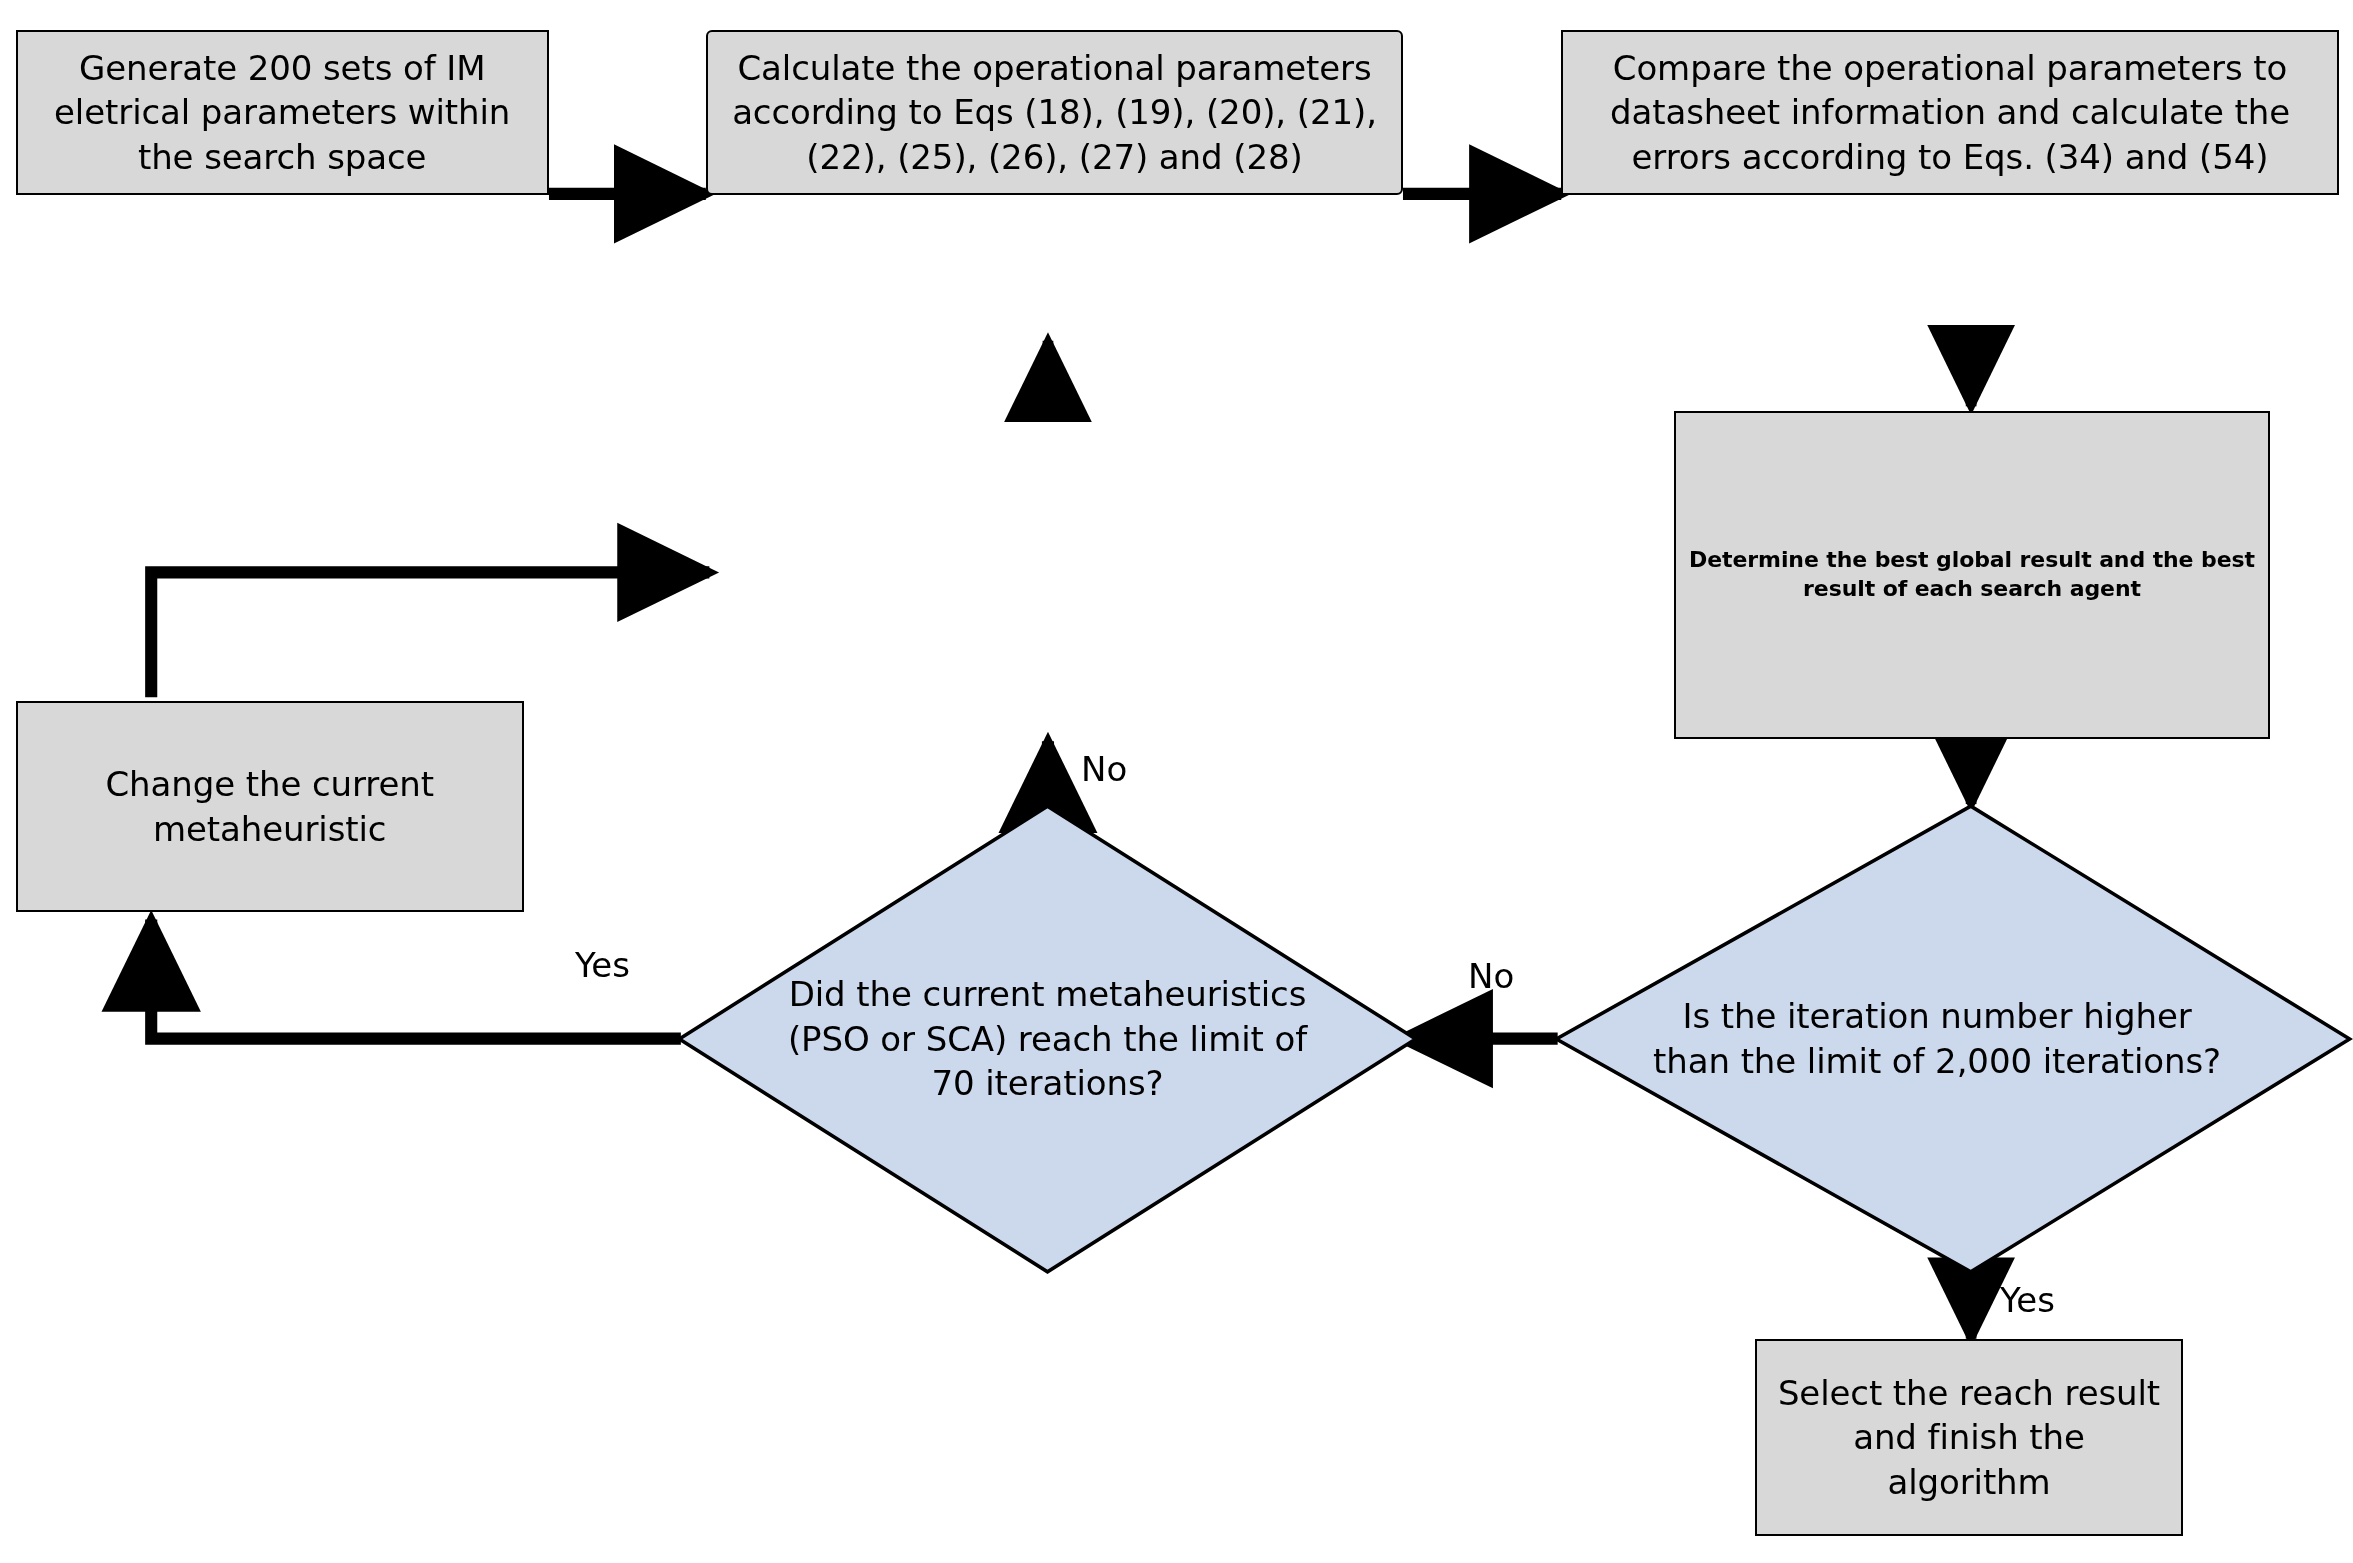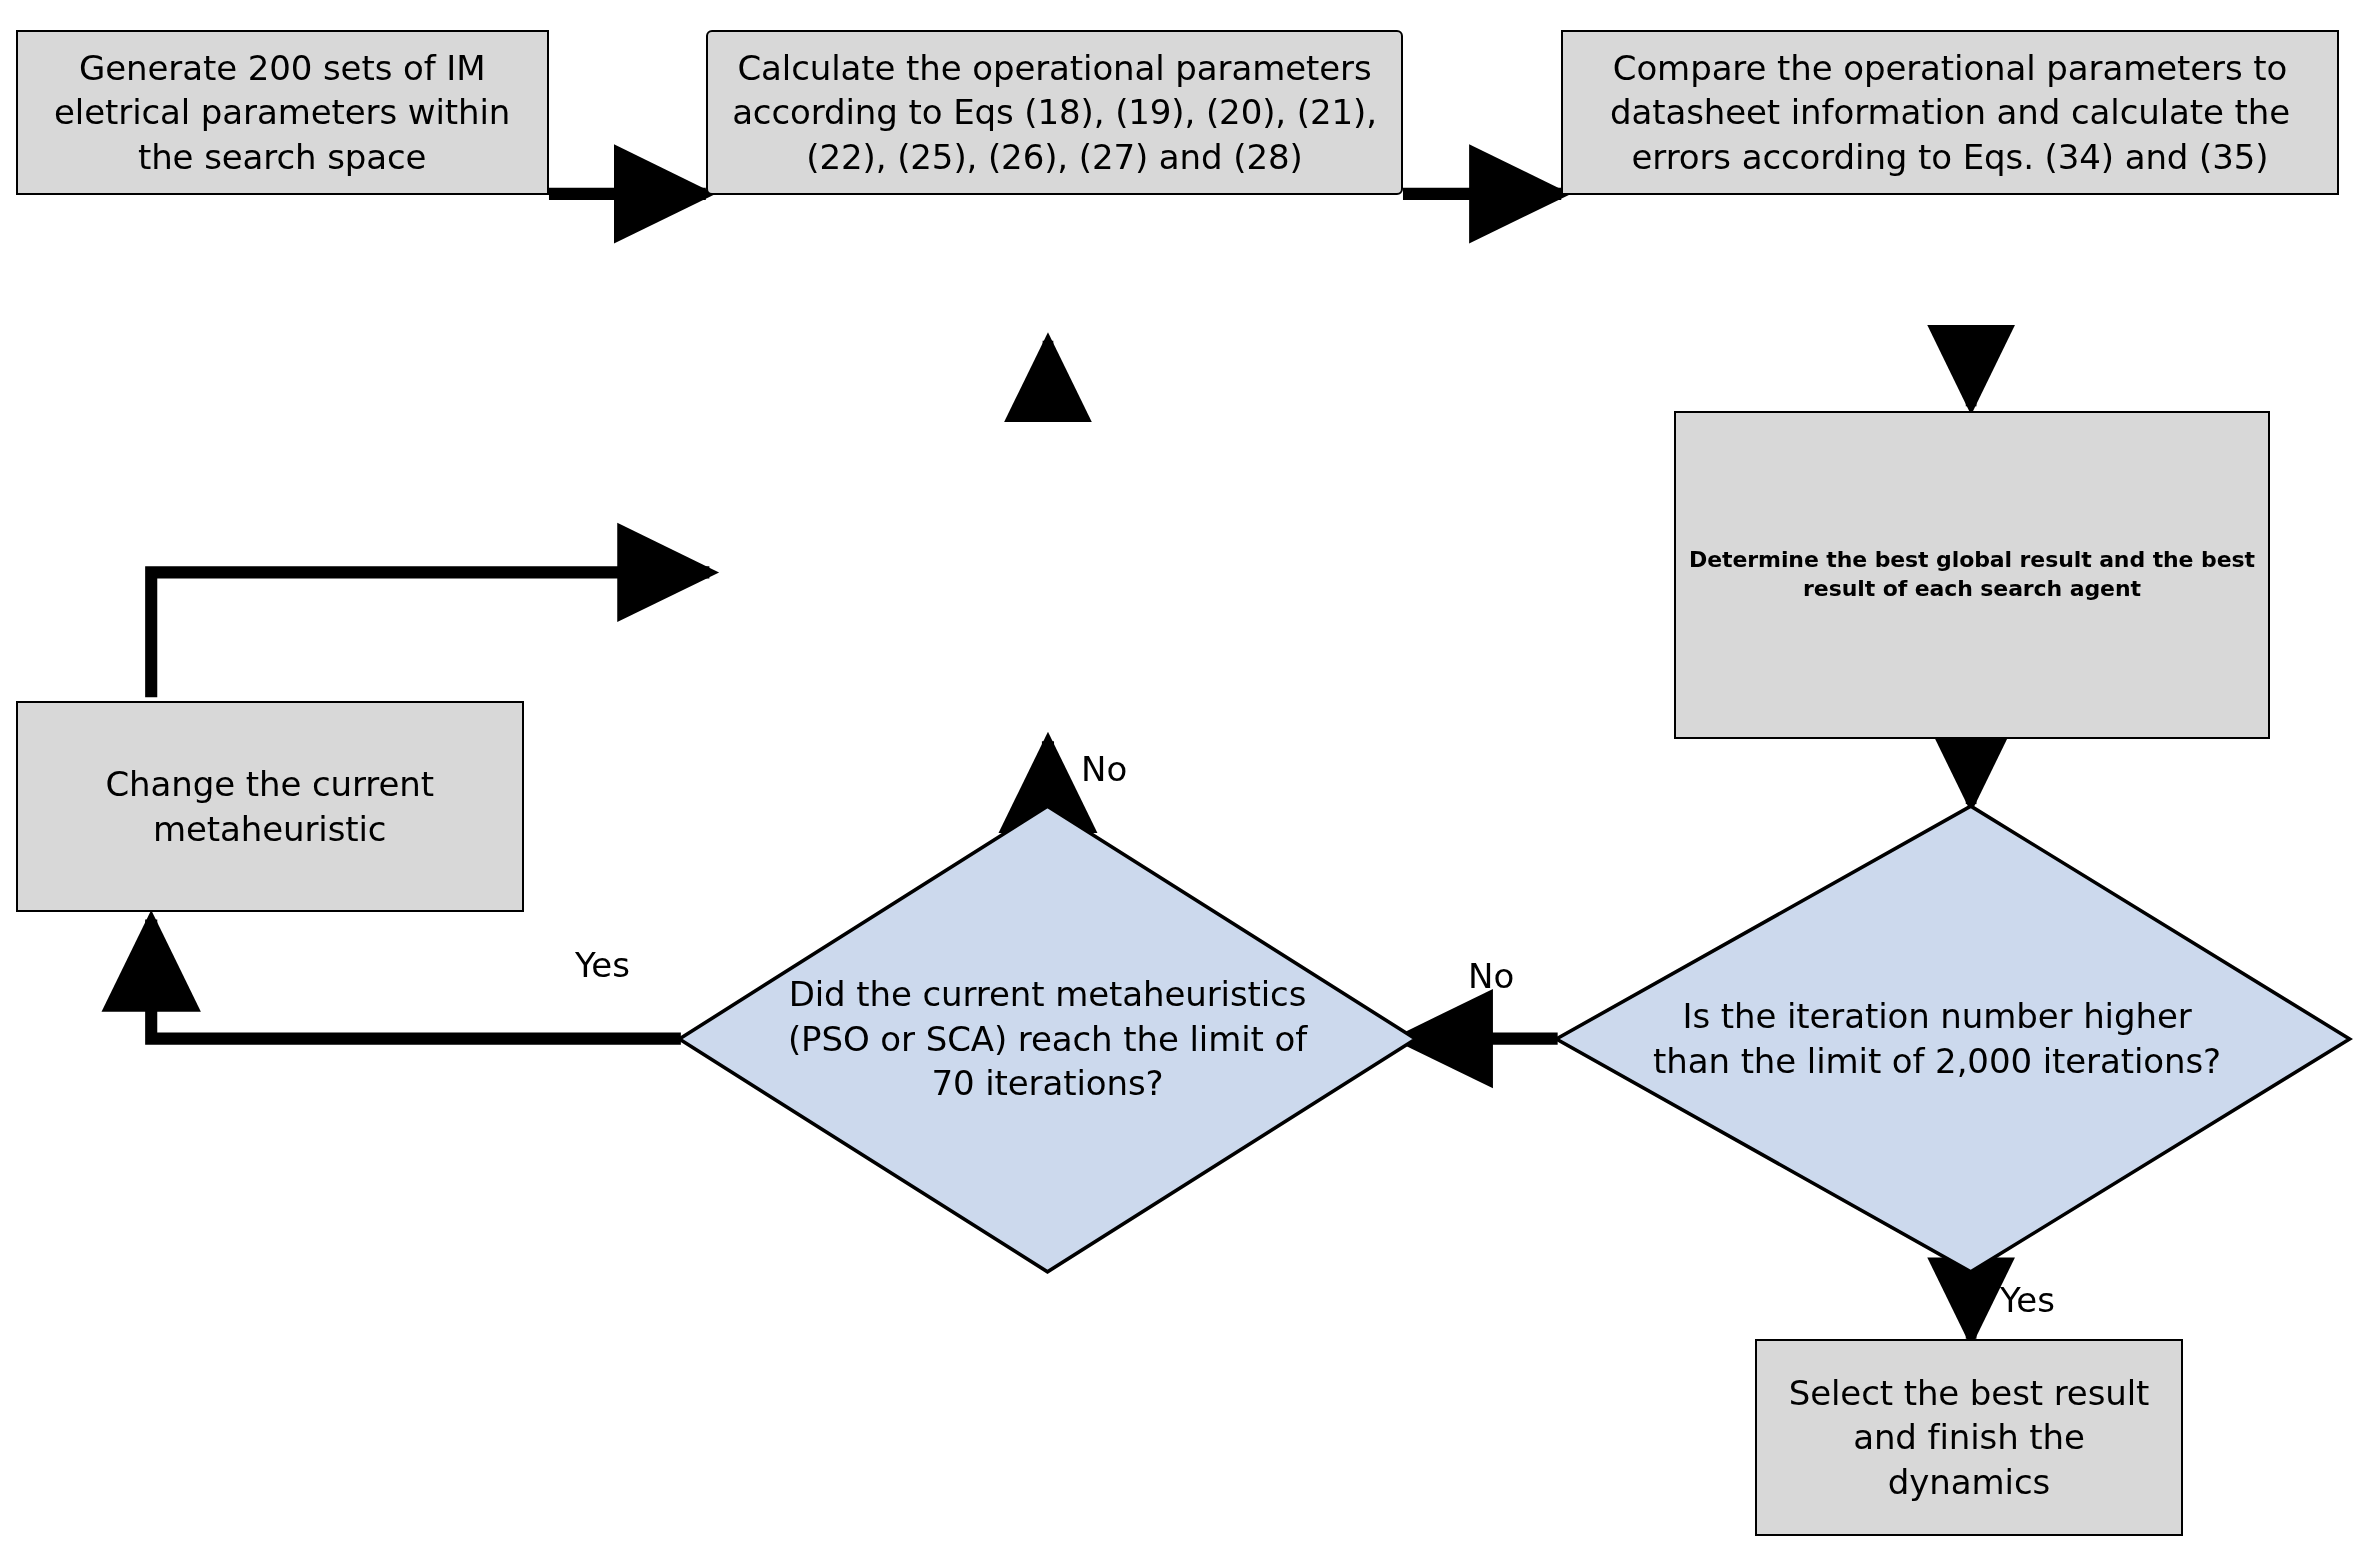--- a/index.html
+++ b/index.html
@@ -119,21 +119,21 @@
 
   <div class="node proc" style="left:15.7px; top:30px; width:533px; height:165px; font-size:34px;">
     <div class="txt">Generate 200 sets of IM eletrical parameters within the search space</div>
   </div>
 
   <div class="node proc" style="left:706px; top:30px; width:697px; height:165px; font-size:34px;border-radius:6px;">
     <div class="txt">Calculate the operational parameters according to Eqs (18), (19), (20), (21), (22), (25), (26), (27) and (28)</div>
   </div>
 
   <div class="node proc" style="left:1561px; top:30px; width:778px; height:165px; font-size:34px;">
-    <div class="txt">Compare the operational parameters to datasheet information and calculate the errors according to Eqs. (34) and (35)</div>
+    <div class="txt">Compare the operational parameters to datasheet information and calculate the errors according to Eqs. (34) and (54)</div>
   </div>
 
 
   <div class="node proc" style="left:1674px; top:411px; width:596px; height:328px; font-size:22px;font-weight:bold;">
     <div class="txt">Determine the best global result and the best result of each search agent</div>
   </div>
 
   <div class="node proc" style="left:15.7px; top:701px; width:508px; height:211px; font-size:34px;">
     <div class="txt">Change the current metaheuristic</div>
   </div>
@@ -146,21 +146,21 @@
   </div>
 
   <div class="decision" style="left:1554px; top:804px; width:798px; height:470px; font-size:34px;">
     <svg width="798" height="470" viewBox="0 0 1120 660" xmlns="http://www.w3.org/2000/svg">
       <polygon points="585,3 1117,330 585,657 3,330" fill="#ccd9ed" stroke="#000" stroke-width="5"></polygon>
     </svg>
     <div class="dtext" style="left:11%; width:74%;">Is the iteration number higher than the limit of 2,000 iterations?</div>
   </div>
 
   <div class="node proc" style="left:1755px; top:1339px; width:428px; height:197px; font-size:34px;">
-    <div class="txt">Select the best result and finish the dynamics</div>
+    <div class="txt">Select the reach result and finish the algorithm</div>
   </div>
 
   <div class="elabel" style="left:1081px; top:752px; font-size:34px;">No</div>
 
   <div class="elabel" style="left:1468px; top:959px; font-size:34px;">No</div>
 
   <div class="elabel" style="left:575px; top:948px; font-size:34px;">Yes</div>
 
   <div class="elabel" style="left:2000px; top:1283px; font-size:34px;">Yes</div>
 

